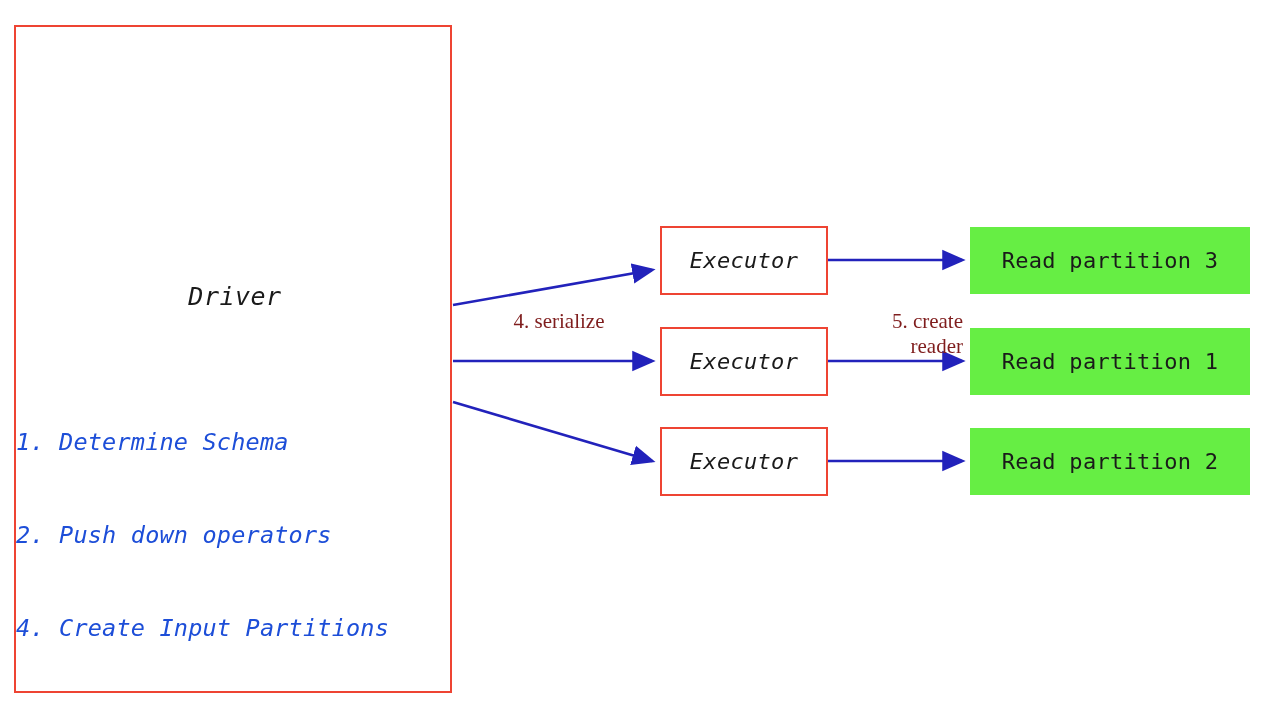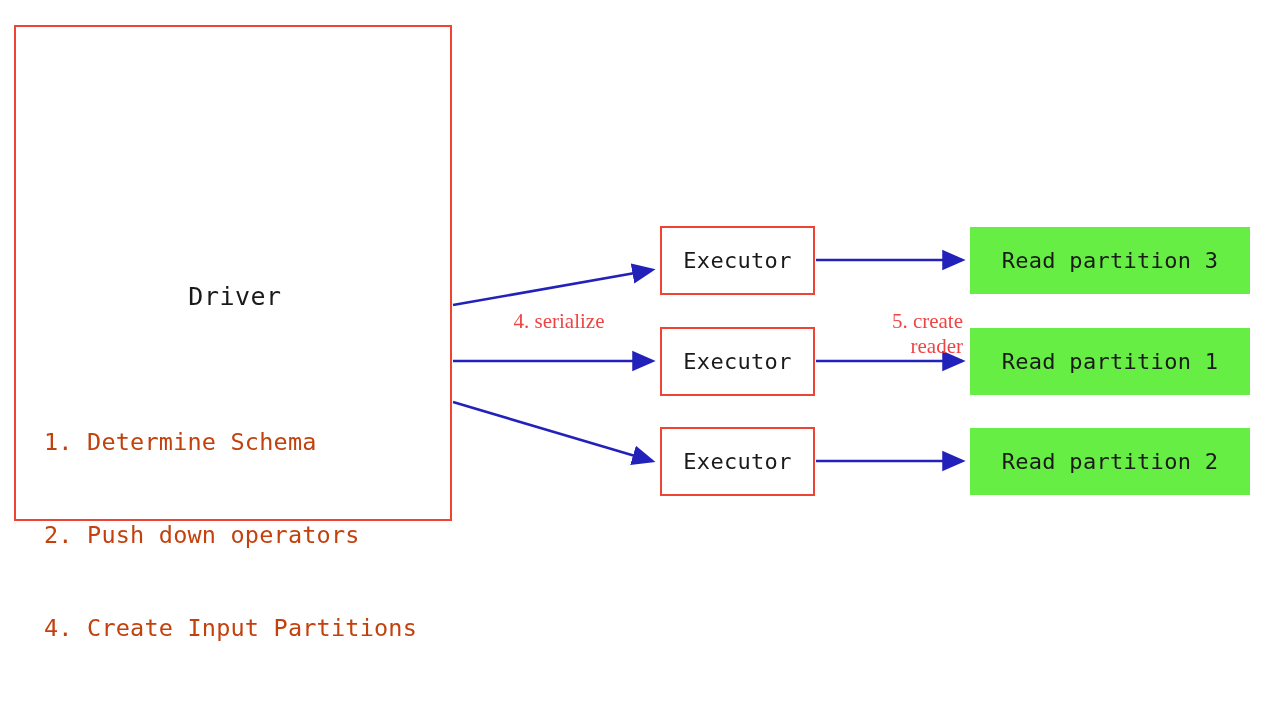--- a/index.html
+++ b/index.html
@@ -23,61 +23,63 @@
     height: 710px;
     pointer-events: none;
   }
 
   
   .driver-box {
     position: absolute;
     left: 14px;
     top: 25px;
     width: 438px;
-    height: 496px;
+    height: 668px;
     border: 2px solid #ee4433;
     box-sizing: border-box;
     background: #ffffff;
+    font-style: italic;
   }
   .driver-title {
     position: absolute;
     left: 0;
     top: 255px;
     width: 438px;
     text-align: center;
     font-family: "DejaVu Sans Mono", "Liberation Mono", monospace;
     font-size: 25px;
     color: #1a1a1a;
     letter-spacing: 0.5px;
   }
   .driver-steps {
     position: absolute;
-    left: 28px;
+    left: 0;
     top: 338px;
     width: 420px;
     font-family: "DejaVu Sans Mono", "Liberation Mono", monospace;
     font-size: 23.5px;
     line-height: 31px;
-    color: #c2410c;
+    color: #1d4ed8;
     letter-spacing: 0.2px;
     white-space: pre;
   }
   .driver-steps div { white-space: pre; }
 
   
   .executor-box {
     position: absolute;
-    width: 155px;
+    width: 168px;
     height: 69px;
     border: 2px solid #ee4433;
     box-sizing: border-box;
     background: #ffffff;
     display: flex;
     align-items: center;
     justify-content: center;
+    font-style: italic;
   }
   .executor-label {
     font-family: "DejaVu Sans Mono", "Liberation Mono", monospace;
     font-size: 22px;
     color: #1a1a1a;
     letter-spacing: 0.3px;
   }
   .exec-0 { left: 660px; top: 226px; }
   .exec-1 { left: 660px; top: 327px; }
   .exec-2 { left: 660px; top: 427px; }
@@ -103,21 +105,21 @@
   .part-1 { top: 328px; }
   .part-2 { top: 428px; }
 
   
   .arrow-label {
     position: absolute;
     text-align: center;
     font-family: "Liberation Serif", "DejaVu Serif", serif;
     font-size: 21px;
     line-height: 25px;
-    color: #ef4444;
+    color: #7f1d1d;
     white-space: nowrap;
   }
   .label-serialize { left: 459px; top: 309px; width: 200px; }
   .label-create    { left: 823px; top: 309px; width: 140px; text-align: right; }
 </style>
 </head>
 <body>
 
 <div id="canvas">
 

